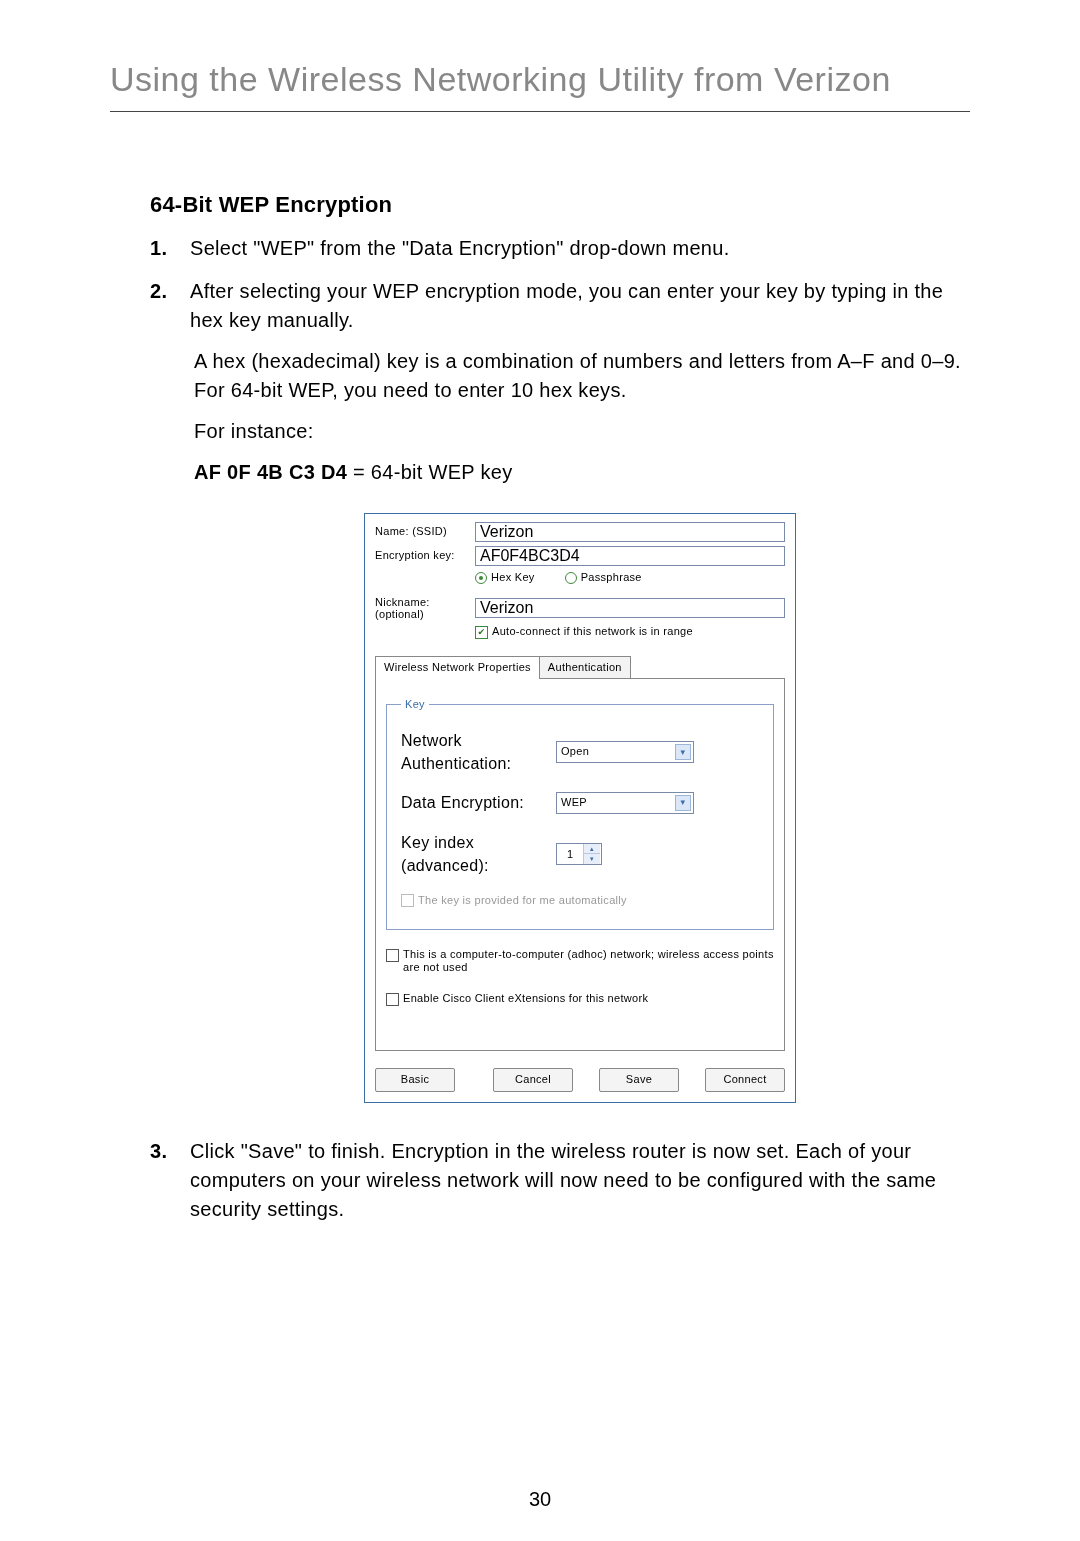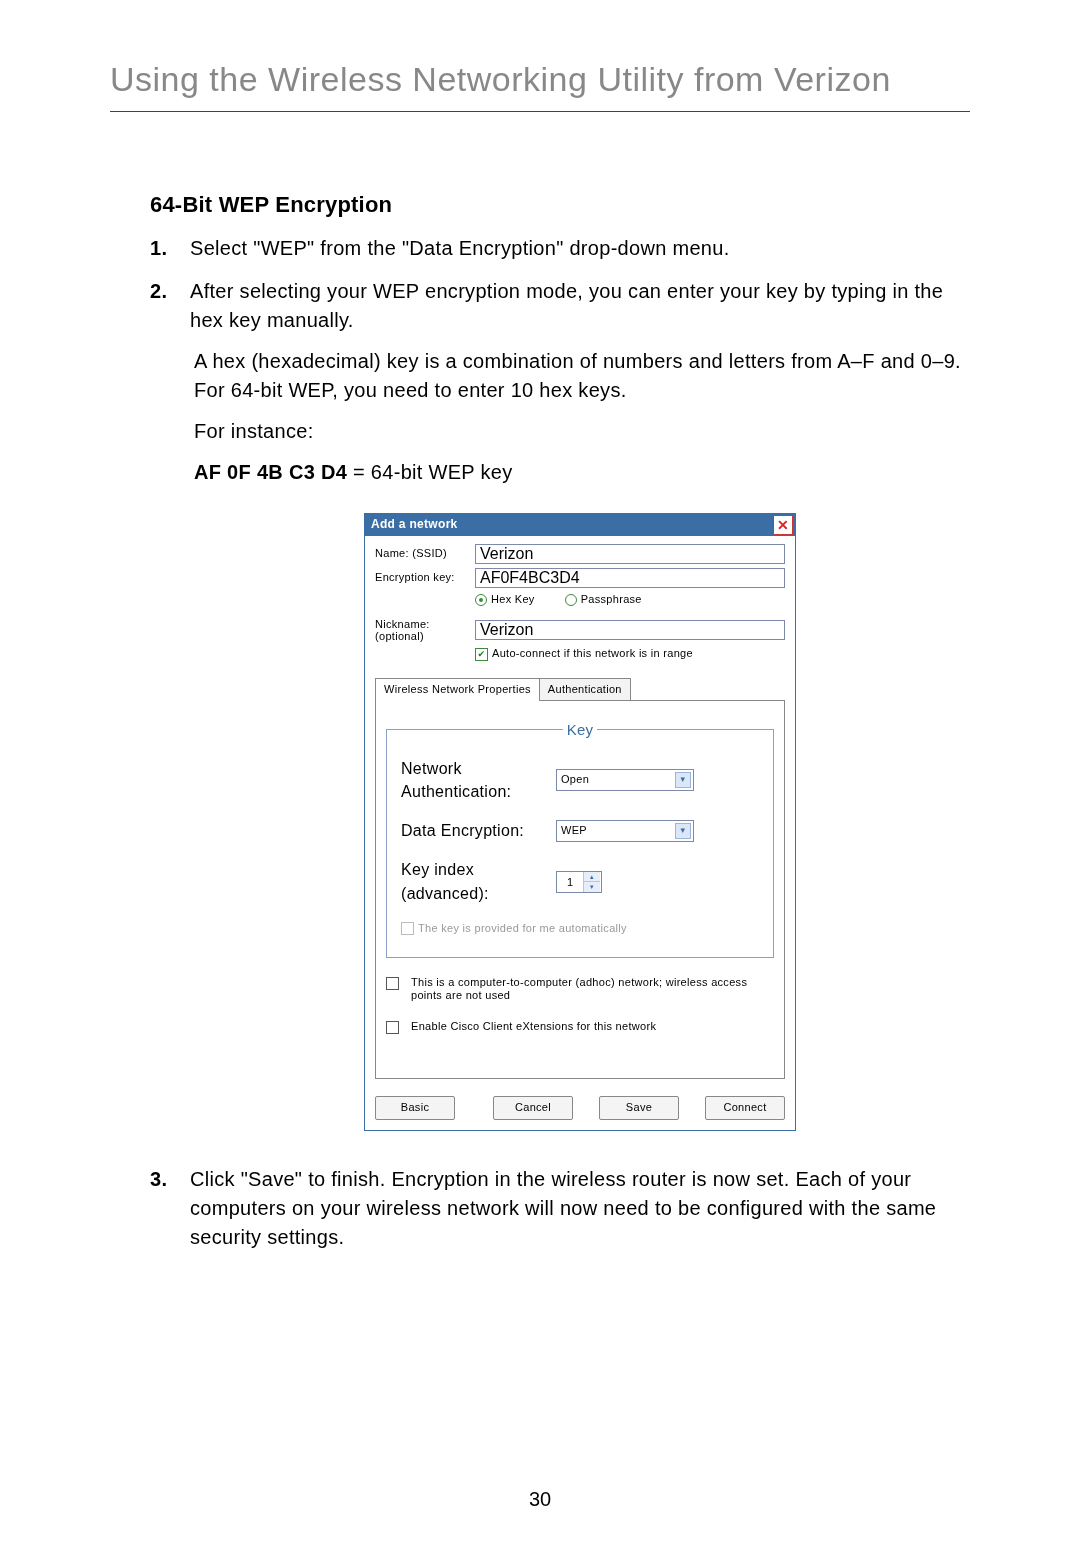--- a/index.html
+++ b/index.html
@@ -187,23 +187,22 @@
     position: relative;
     top: -1px;
   }
   fieldset.key-fs {
     border: 1px solid #8aa0c8;
     padding: 16px 14px 20px 14px;
     margin: 6px 0 18px 0;
   }
   fieldset.key-fs legend {
     color: #3a6ea5;
-    font-size: 15px;
+    font-size: 11px;
     padding: 0 4px;
-    text-align: center;
   }
   .prop-row {
     display: flex;
     align-items: center;
     margin-bottom: 16px;
   }
   .prop-label {
     width: 155px;
     font-size: 16px;
   }
@@ -245,21 +244,21 @@
   .spinner .spin-btns span:last-child { border-bottom:none; }
   .disabled-cb-row {
     display: flex; gap: 4px; align-items: flex-start;
     font-size: 11px; color: #999;
   }
   .disabled-cb-row .cb2 {
     width: 11px; height: 11px; border: 1px solid #bbb; flex-shrink: 0;
     margin-top: 1px;
   }
   .panel-cb {
-    display: flex; gap: 12px; align-items: flex-start;
+    display: flex; gap: 4px; align-items: flex-start;
     font-size: 11px; margin: 8px 0 18px 0;
     line-height: 1.2;
   }
   .panel-cb .cb2 {
     width: 11px; height: 11px; border: 1px solid #555; flex-shrink: 0;
     margin-top: 1px;
   }
   .dlg-buttons {
     display: flex;
     justify-content: space-between;
@@ -304,26 +303,20 @@
         <div class="sub-p">A hex (hexadecimal) key is a combination of numbers and letters from A–F and 0–9. For 64-bit WEP, you need to enter 10 hex keys.</div>
         <div class="sub-p">For instance:</div>
         <div class="sub-p">
           <span class="bold">AF 0F 4B C3 D4</span><span> = 64-bit WEP key</span>
         </div>
 
         
         <div class="screenshot-wrap">
           <div class="dialog">
 
-            <div class="titlebar">
-              <span>Add a network</span>
-              <span class="close-btn">
-                <span>✕</span>
-              </span>
-            </div>
 
             <div class="dlg-body">
               <div class="form-row">
                 <div class="form-label">Name:  (SSID)</div>
                 <input class="form-input" value="Verizon" style="">
               </div>
               <div class="form-row">
                 <div class="form-label">Encryption key:</div>
                 <input class="form-input" value="AF0F4BC3D4" style="">
               </div>

